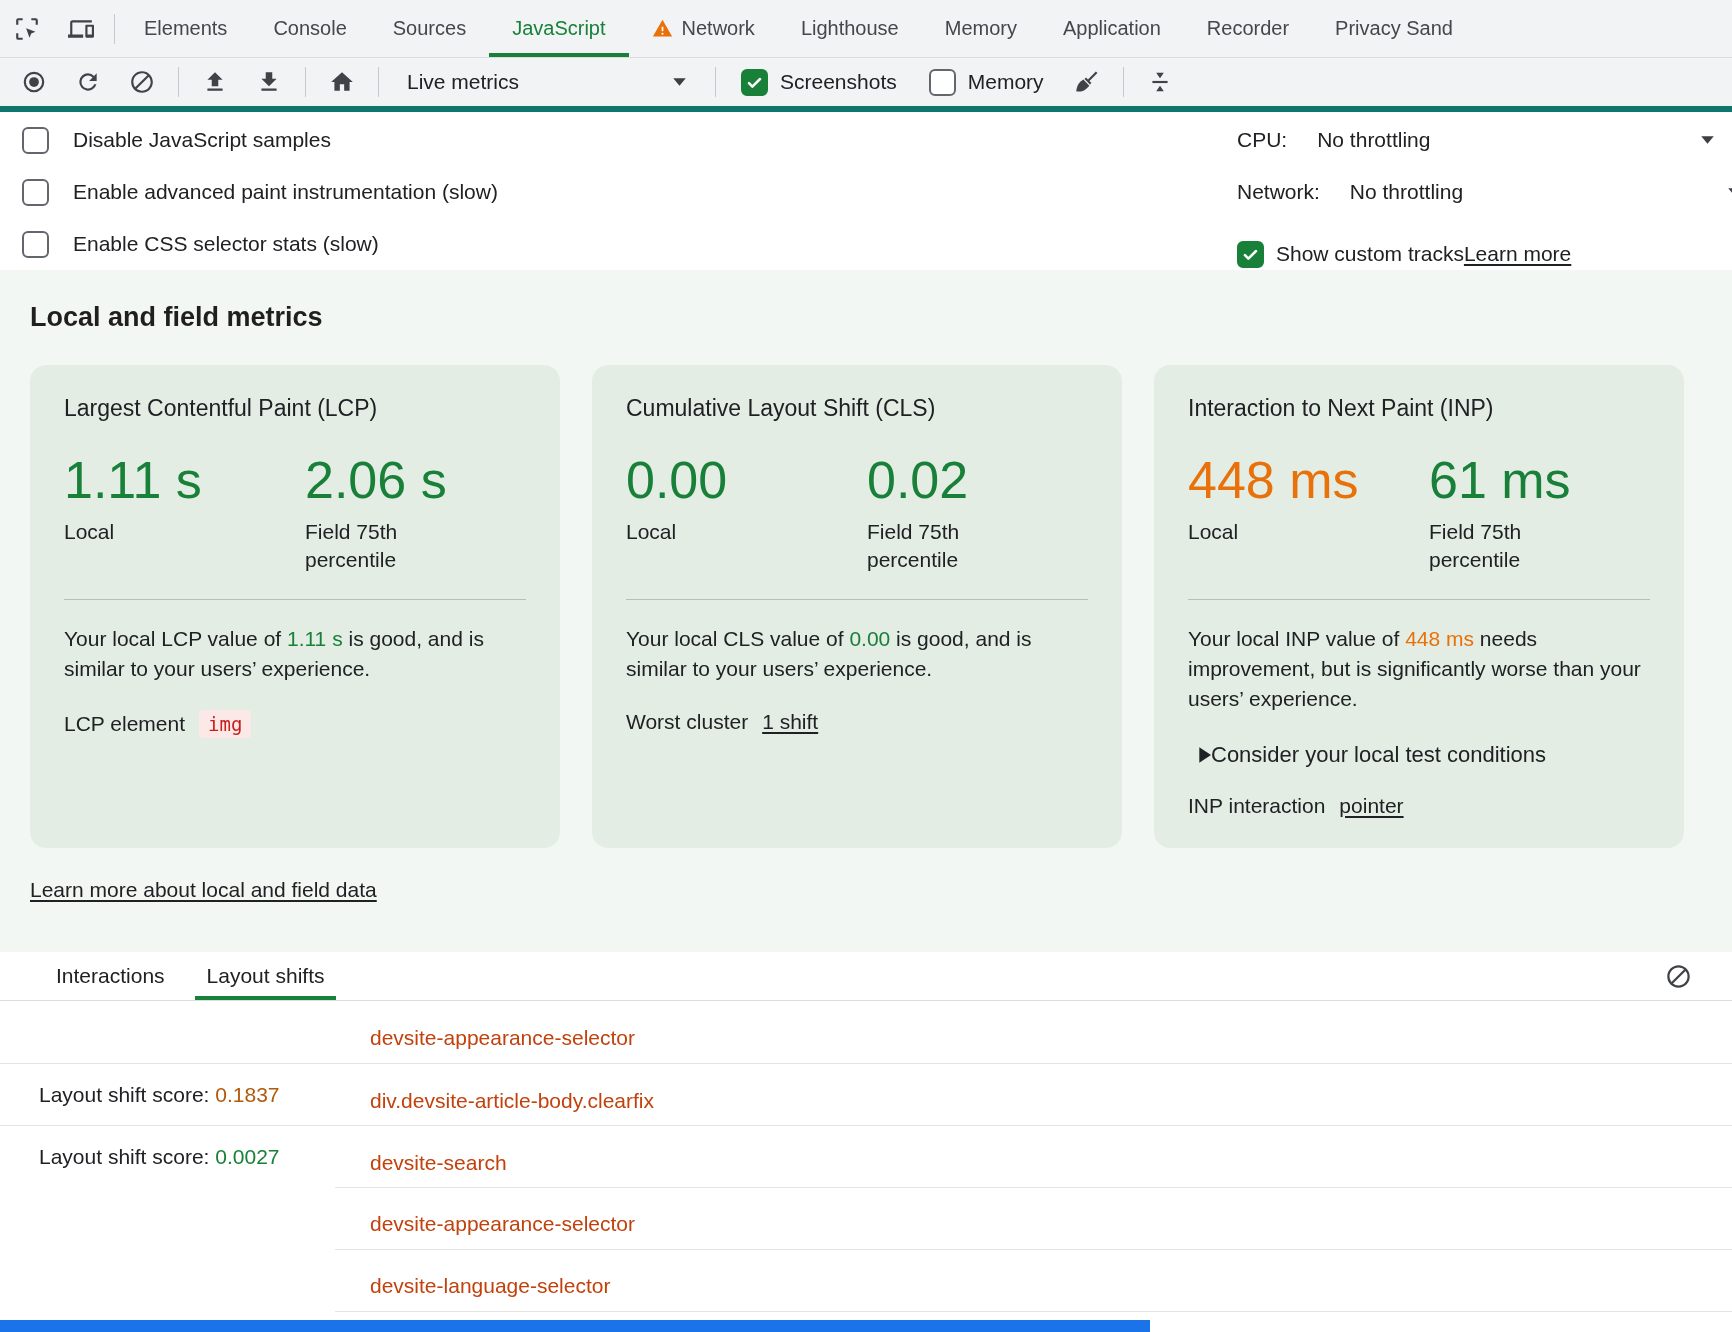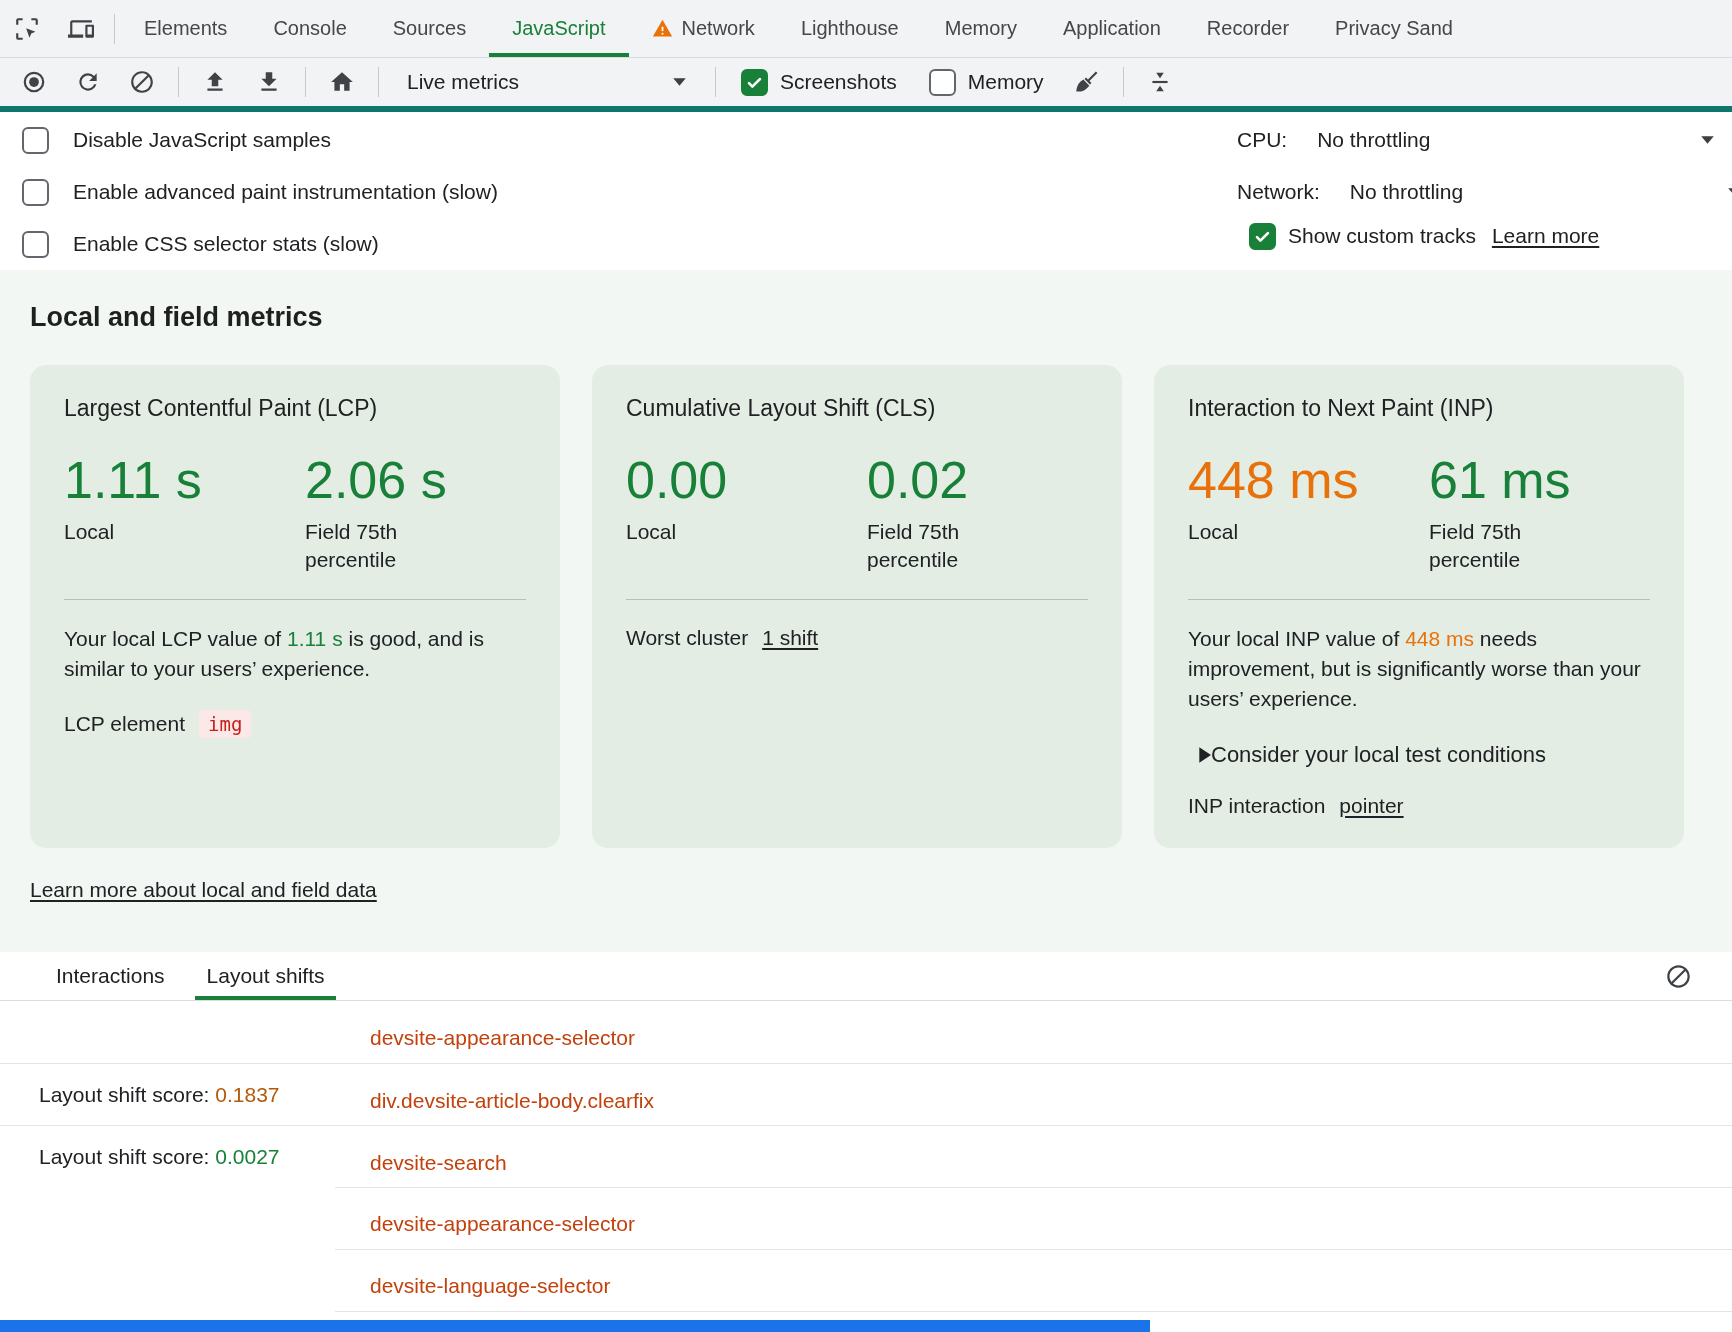--- a/index.html
+++ b/index.html
@@ -32,21 +32,21 @@
     display:flex; align-items:center; justify-content:center; }
   .cb.checked { background:#188038; border-color:#188038; }
   .cb svg { width:19px; height:19px; display:block; }
 
   
   .settings { position:relative; flex:none; height:158px; background:#fff; padding:2px 0; }
   .setting-row { display:flex; align-items:center; gap:24px; height:52px; padding-left:22px; font-size:21px; cursor:pointer; }
   .right-row { position:absolute; left:1237px; display:flex; align-items:center; height:52px; font-size:21px; cursor:pointer; }
   .right-row.r1 { top:2px; width:478px; }
   .right-row.r2 { top:54px; width:505px; }
-  .right-row.r3 { top:98px; gap:16px;margin-left:12px; }
+  .right-row.r3 { top:116px; gap:0; }
   .right-row .thr-value { margin-left:30px; }
   .right-row .caret { margin-left:auto; }
 
   
   .metrics-section { flex:none; height:682px; background:#f3f7f3; padding:32px 30px 0; }
   .metrics-heading { font-size:27px; font-weight:700; color:#1f1f1f; }
   .cards { display:flex; gap:32px; margin-top:32px; }
   .card { width:530px; flex:none; background:#e4ede4; border-radius:16px; padding:30px 34px; }
   .card-title { font-size:23px; font-weight:500; }
   .metric-values { display:flex; margin-top:28px; }
@@ -289,20 +289,21 @@
           <div class="metric-col local">
             <div class="metric-value good">0.00</div>
             <div class="metric-label">Local</div>
           </div>
           <div class="metric-col field">
             <div class="metric-value good">0.02</div>
             <div class="metric-label wrap">Field 75th percentile</div>
           </div>
         </div>
         <div class="card-divider"></div>
+        <div class="card-desc"><span>Your local CLS value of </span><span class="good">0.00</span><span> is good, and is similar to your users’ experience.</span></div>
         <div class="card-footer">
           <span class="footer-label">Worst cluster</span>
           <a class="ulink">1 shift</a>
         </div>
       </div>
 
       <div class="card">
         <div class="card-title">Interaction to Next Paint (INP)</div>
         <div class="metric-values">
           <div class="metric-col local">

